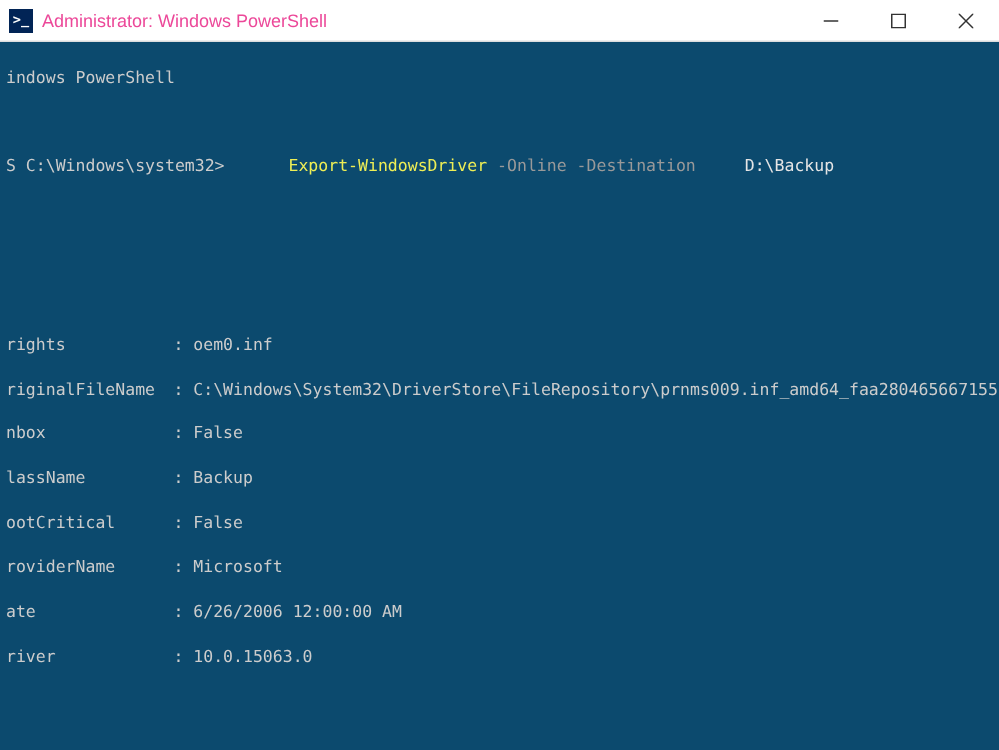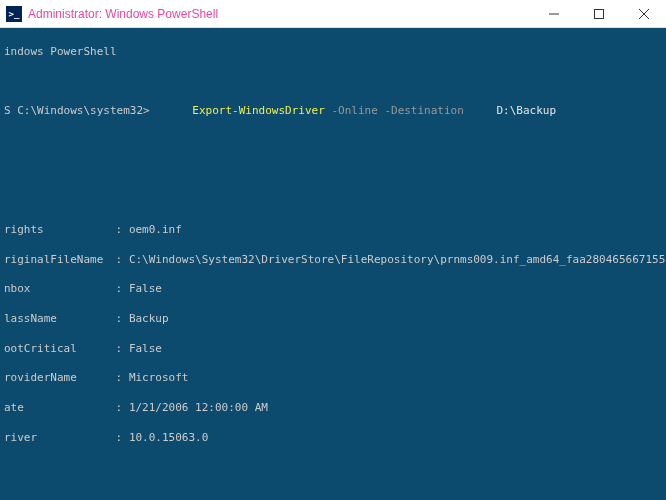--- a/index.html
+++ b/index.html
@@ -97,21 +97,21 @@
 <div class="row"><span>S C:\Windows\system32&gt; </span><span class="yellow">Export-WindowsDriver</span><span class="gray"> -Online -Destination </span><span class="white">D:\Backup</span></div>
 <div class="row">&nbsp;</div>
 <div class="row">&nbsp;</div>
 <div class="row">&nbsp;</div>
 <div class="row"><span class="label">rights</span><span class="colon"> : </span><span>oem0.inf</span></div>
 <div class="row"><span class="label">riginalFileName</span><span class="colon"> : </span><span>C:\Windows\System32\DriverStore\FileRepository\prnms009.inf_amd64_faa2804656671550\prnms009.inf</span></div>
 <div class="row"><span class="label">nbox</span><span class="colon"> : </span><span>False</span></div>
 <div class="row"><span class="label">lassName</span><span class="colon"> : </span><span>Backup</span></div>
 <div class="row"><span class="label">ootCritical</span><span class="colon"> : </span><span>False</span></div>
 <div class="row"><span class="label">roviderName</span><span class="colon"> : </span><span>Microsoft</span></div>
-<div class="row"><span class="label">ate</span><span class="colon"> : </span><span>1/21/2006 12:00:00 AM</span></div>
+<div class="row"><span class="label">ate</span><span class="colon"> : </span><span>6/26/2006 12:00:00 AM</span></div>
 <div class="row"><span class="label">river</span><span class="colon"> : </span><span>10.0.15063.0</span></div>
 <div class="row">&nbsp;</div>
 
 
 
 
 
 
 
 

